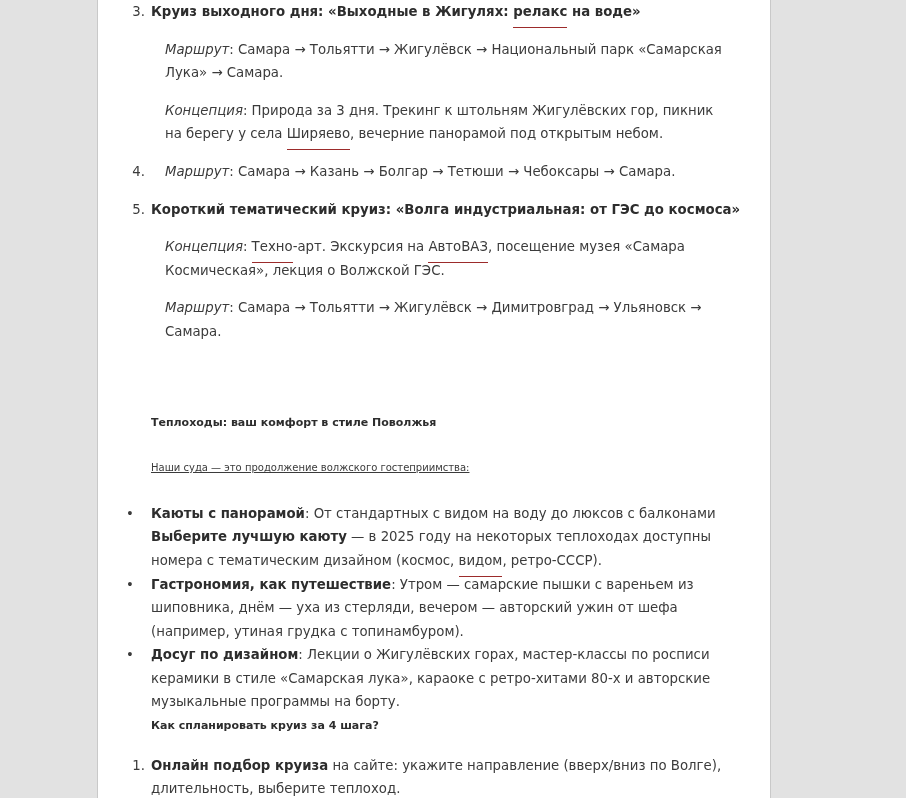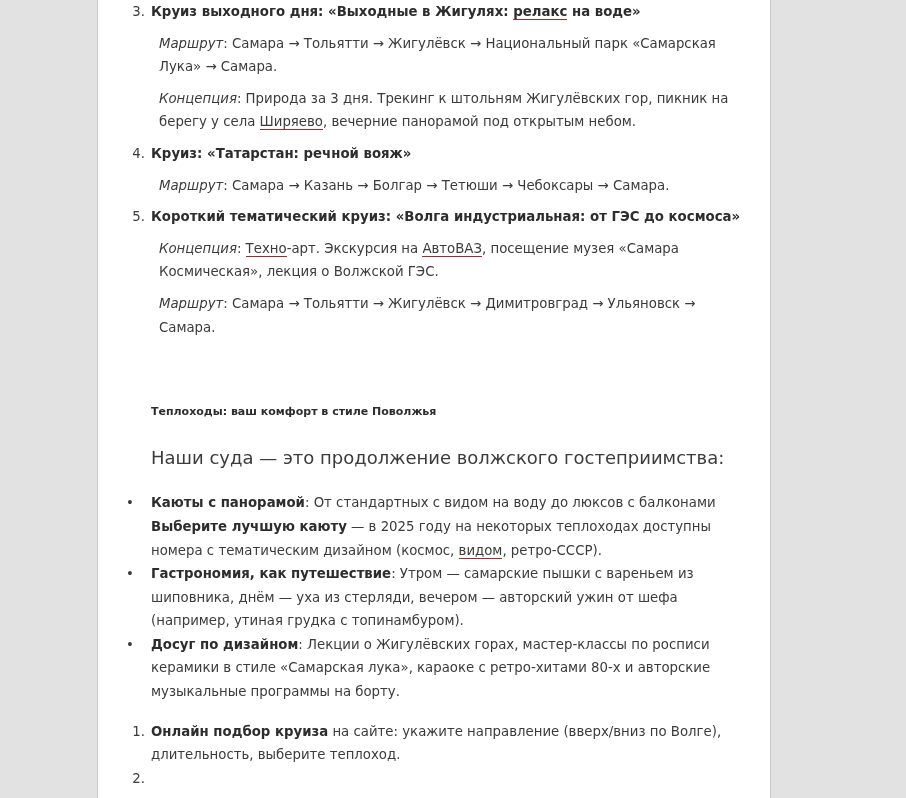--- a/index.html
+++ b/index.html
@@ -31,21 +31,21 @@
     box-sizing: border-box;
     overflow: hidden;
   }
   .doc-inner {
     padding: 0 26px 0 12px;
   }
   b, .b { font-weight: bold; color: #2d2d2d; margin-top: 11px; }
   i, .i { font-style: italic; }
   .ul-red {
     border-bottom: 1.5px solid #9c2b2b;
-    padding-bottom: 0px;
+    padding-bottom: 8px;
   }
 
   
   ol.cruise-list {
     list-style: none;
     margin: 0;
     padding: 0;
   }
   ol.cruise-list > li {
     position: relative;
@@ -66,38 +66,39 @@
     font-weight: bold;
     color: #2d2d2d;
     font-size: 13.3px;
     line-height: 23.6px;
     margin: 0;
   }
   .cruise-line {
     font-size: 13.3px;
     color: #3b3b3b;
     line-height: 23.6px;
-    margin: 8px;
+    margin: 14px;
   }
 
   
   .section-heading {
     font-weight: bold;
     color: #2d2d2d;
     font-size: 11px;
     line-height: 23.6px;
     margin: 0;
     padding-left: 41px;
   }
   .section-lead {
-    font-size: 18px;
-    color: #3b3b3b;
-    line-height: 23.6px;
-    margin: 0;
-    padding-left: 41px;
+    font-size: 10px;
+    color: #3b3b3b;
+    line-height: 23.6px;
+    margin: 0;
+    padding-left: 41px;
+    text-decoration: underline;
   }
   .spacer-lg { height: 53px; }
   .spacer-md { height: 22px; }
   .spacer-sm { height: 16px; }
 
   
   ul.feature-list {
     list-style: none;
     margin: 0;
     padding: 0;
@@ -153,21 +154,20 @@
 
         <li>
           <span class="marker">3.</span>
           <p class="cruise-title"><span>Круиз выходного дня: «Выходные в Жигулях: </span><span class="ul-red">релакс</span><span> на воде»</span></p>
           <p class="cruise-line"><i>Маршрут</i><span>: Самара → Тольятти → Жигулёвск → Национальный парк «Самарская Лука» → Самара.</span></p>
           <p class="cruise-line"><i>Концепция</i><span>: Природа за 3 дня. Трекинг к штольням Жигулёвских гор, пикник на берегу у села </span><span class="ul-red">Ширяево</span><span>, вечерние панорамой под открытым небом.</span></p>
         </li>
 
         <li>
           <span class="marker">4.</span>
-          <p class="cruise-title"><span>Круиз: «Татарстан: речной вояж»</span></p>
           <p class="cruise-line"><i>Маршрут</i><span>: Самара → Казань → Болгар → Тетюши → Чебоксары → Самара.</span></p>
         </li>
 
         <li>
           <span class="marker">5.</span>
           <p class="cruise-title"><span>Короткий тематический круиз: «Волга индустриальная: от ГЭС до космоса»</span></p>
           <p class="cruise-line"><i>Концепция</i><span>: </span><span class="ul-red">Техно</span><span>-арт. Экскурсия на </span><span class="ul-red">АвтоВАЗ</span><span>, посещение музея «Самара Космическая», лекция о Волжской ГЭС.</span></p>
           <p class="cruise-line"><i>Маршрут</i><span>: Самара → Тольятти → Жигулёвск → Димитровград → Ульяновск → Самара.</span></p>
         </li>
       </ol>
@@ -187,20 +187,21 @@
         <li>
           <span class="bullet">•</span>
           <b>Гастрономия, как путешествие</b><span>: Утром — самарские пышки с вареньем из шиповника, днём — уха из стерляди, вечером — авторский ужин от шефа (например, утиная грудка с топинамбуром).</span>
         </li>
         <li>
           <span class="bullet">•</span>
           <b>Досуг по дизайном</b><span>: Лекции о Жигулёвских горах, мастер-классы по росписи керамики в стиле «Самарская лука», караоке с ретро-хитами 80-х и авторские музыкальные программы на борту.</span>
         </li>
       </ul>
 
+      <p class="section-heading">Как спланировать круиз за 4 шага?</p>
       <div class="spacer-sm"></div>
 
       <ol class="steps-list">
         <li>
           <span class="marker">1.</span>
           <span></span><b>Онлайн подбор круиза</b><span> на сайте: укажите направление (вверх/вниз по Волге), длительность, выберите теплоход.</span>
         </li>
         <li>
           <span class="marker">2.</span>
 

